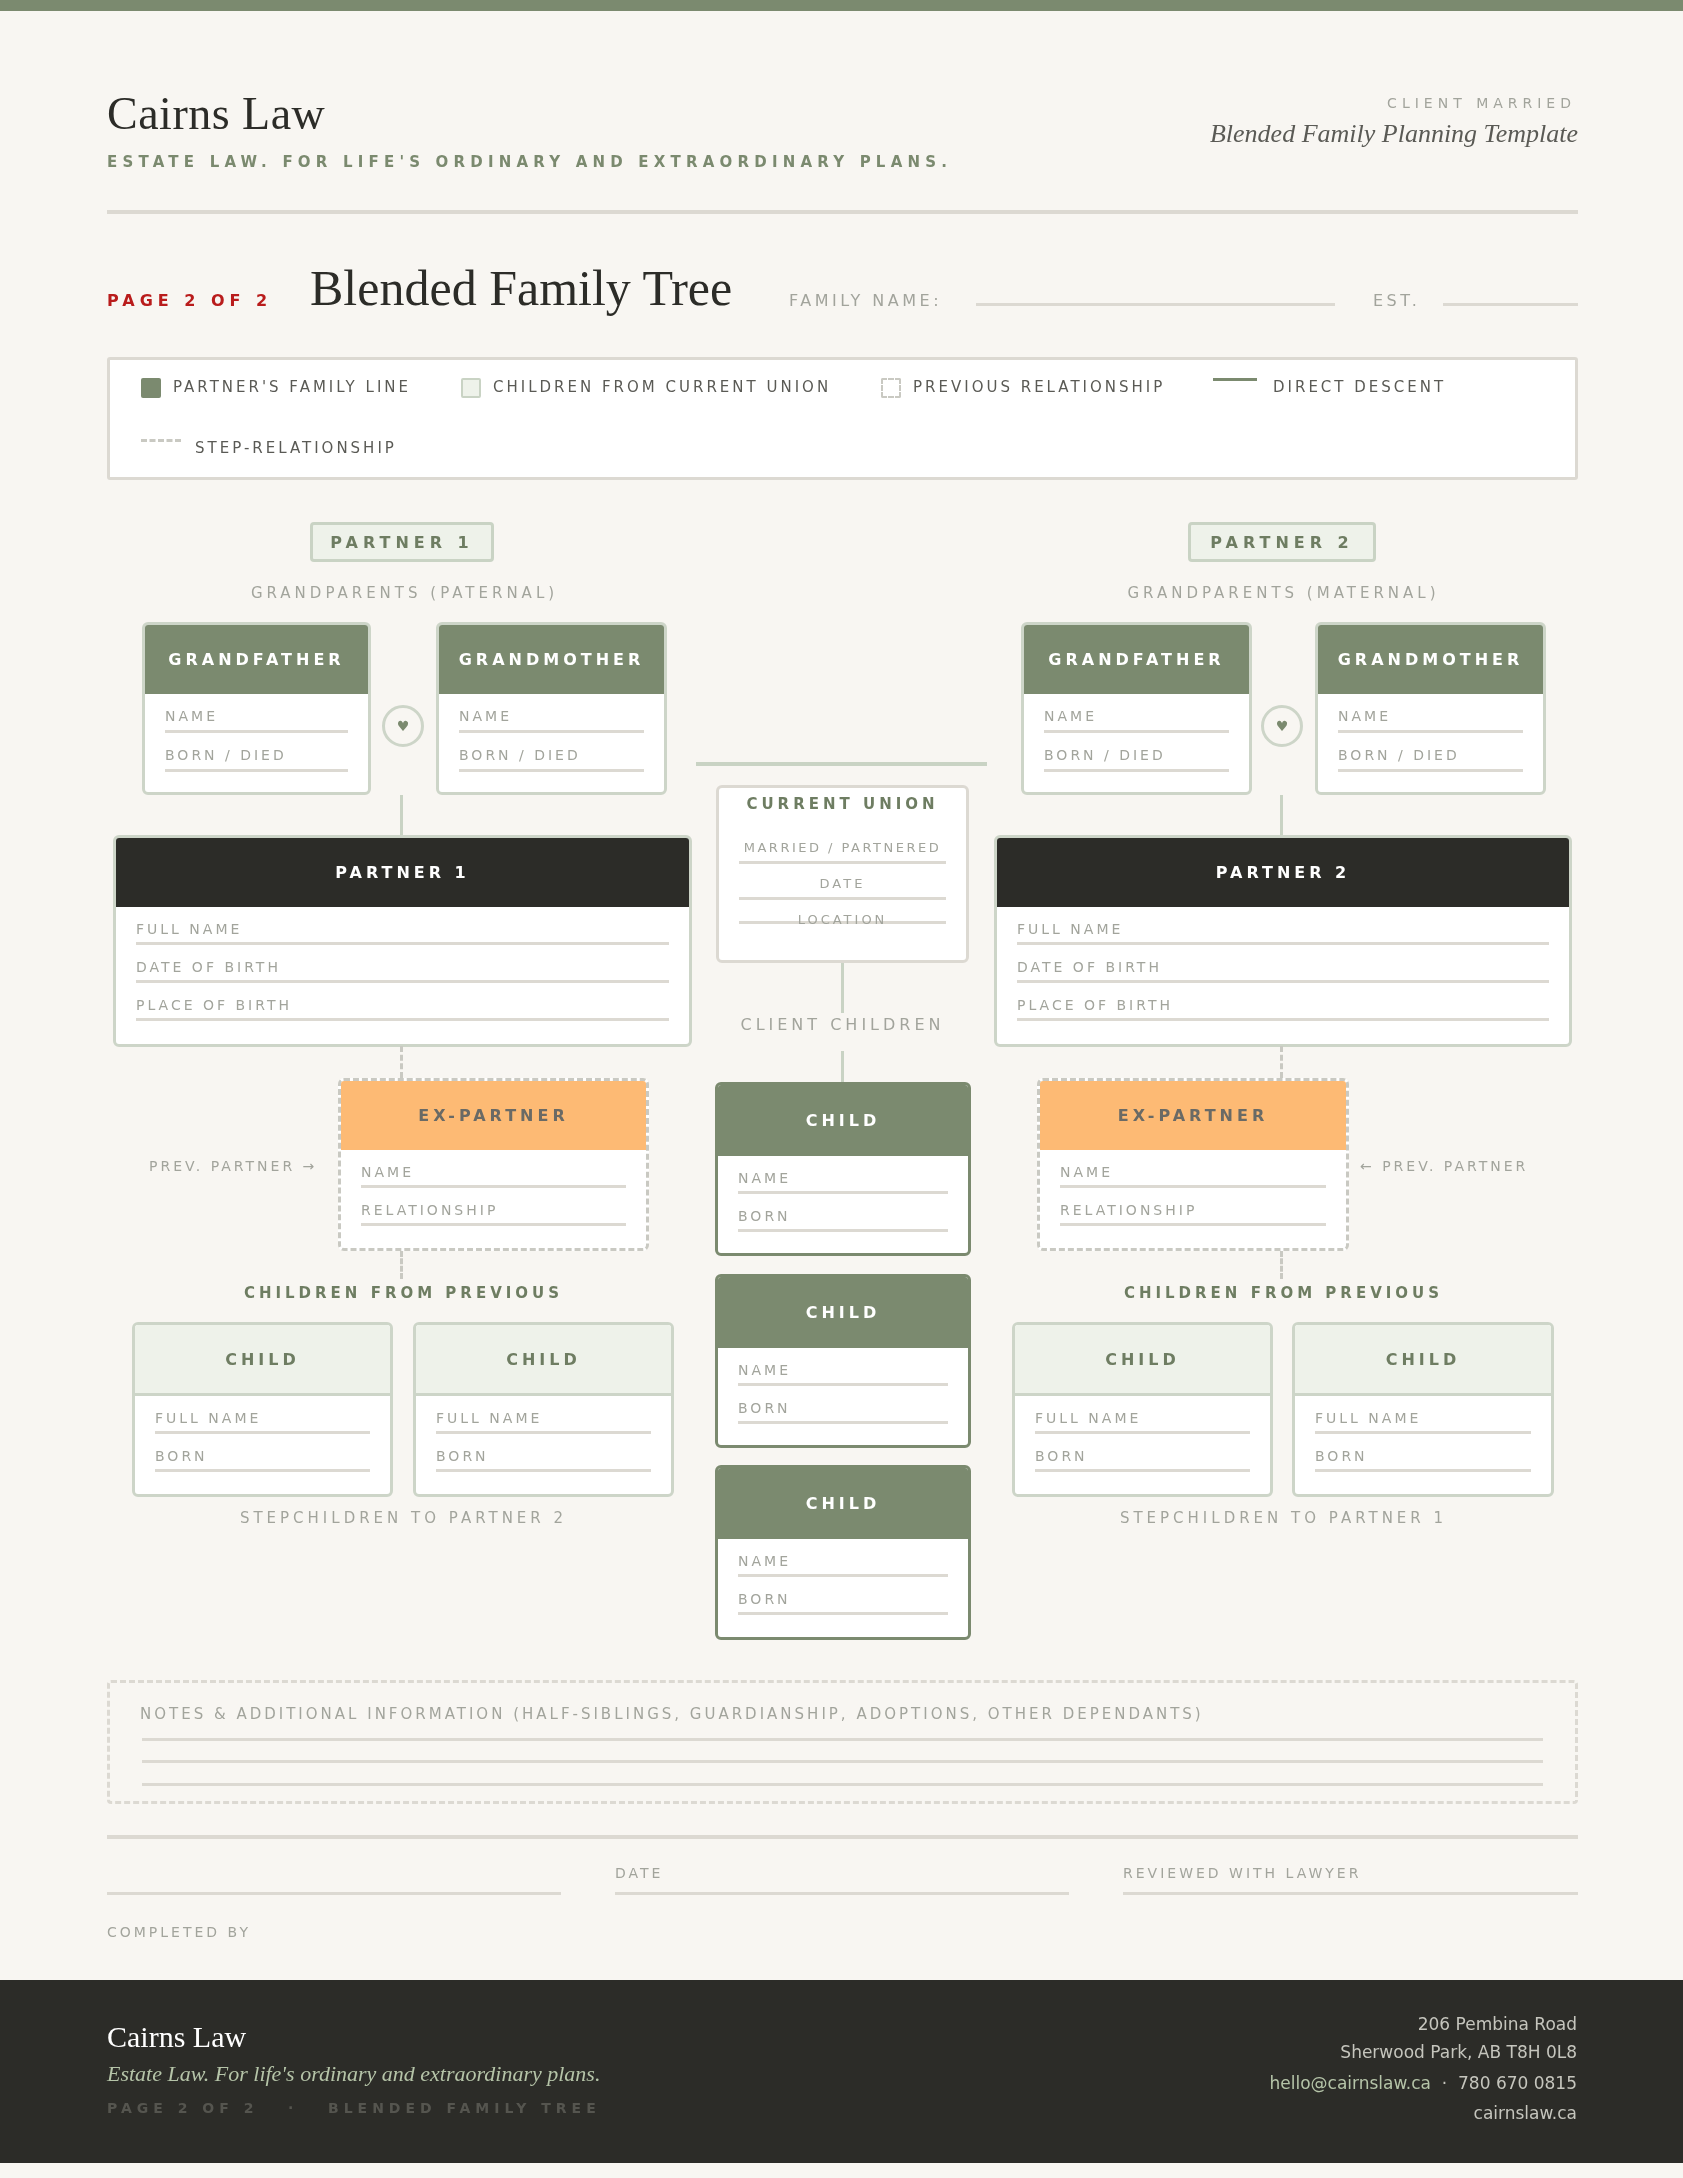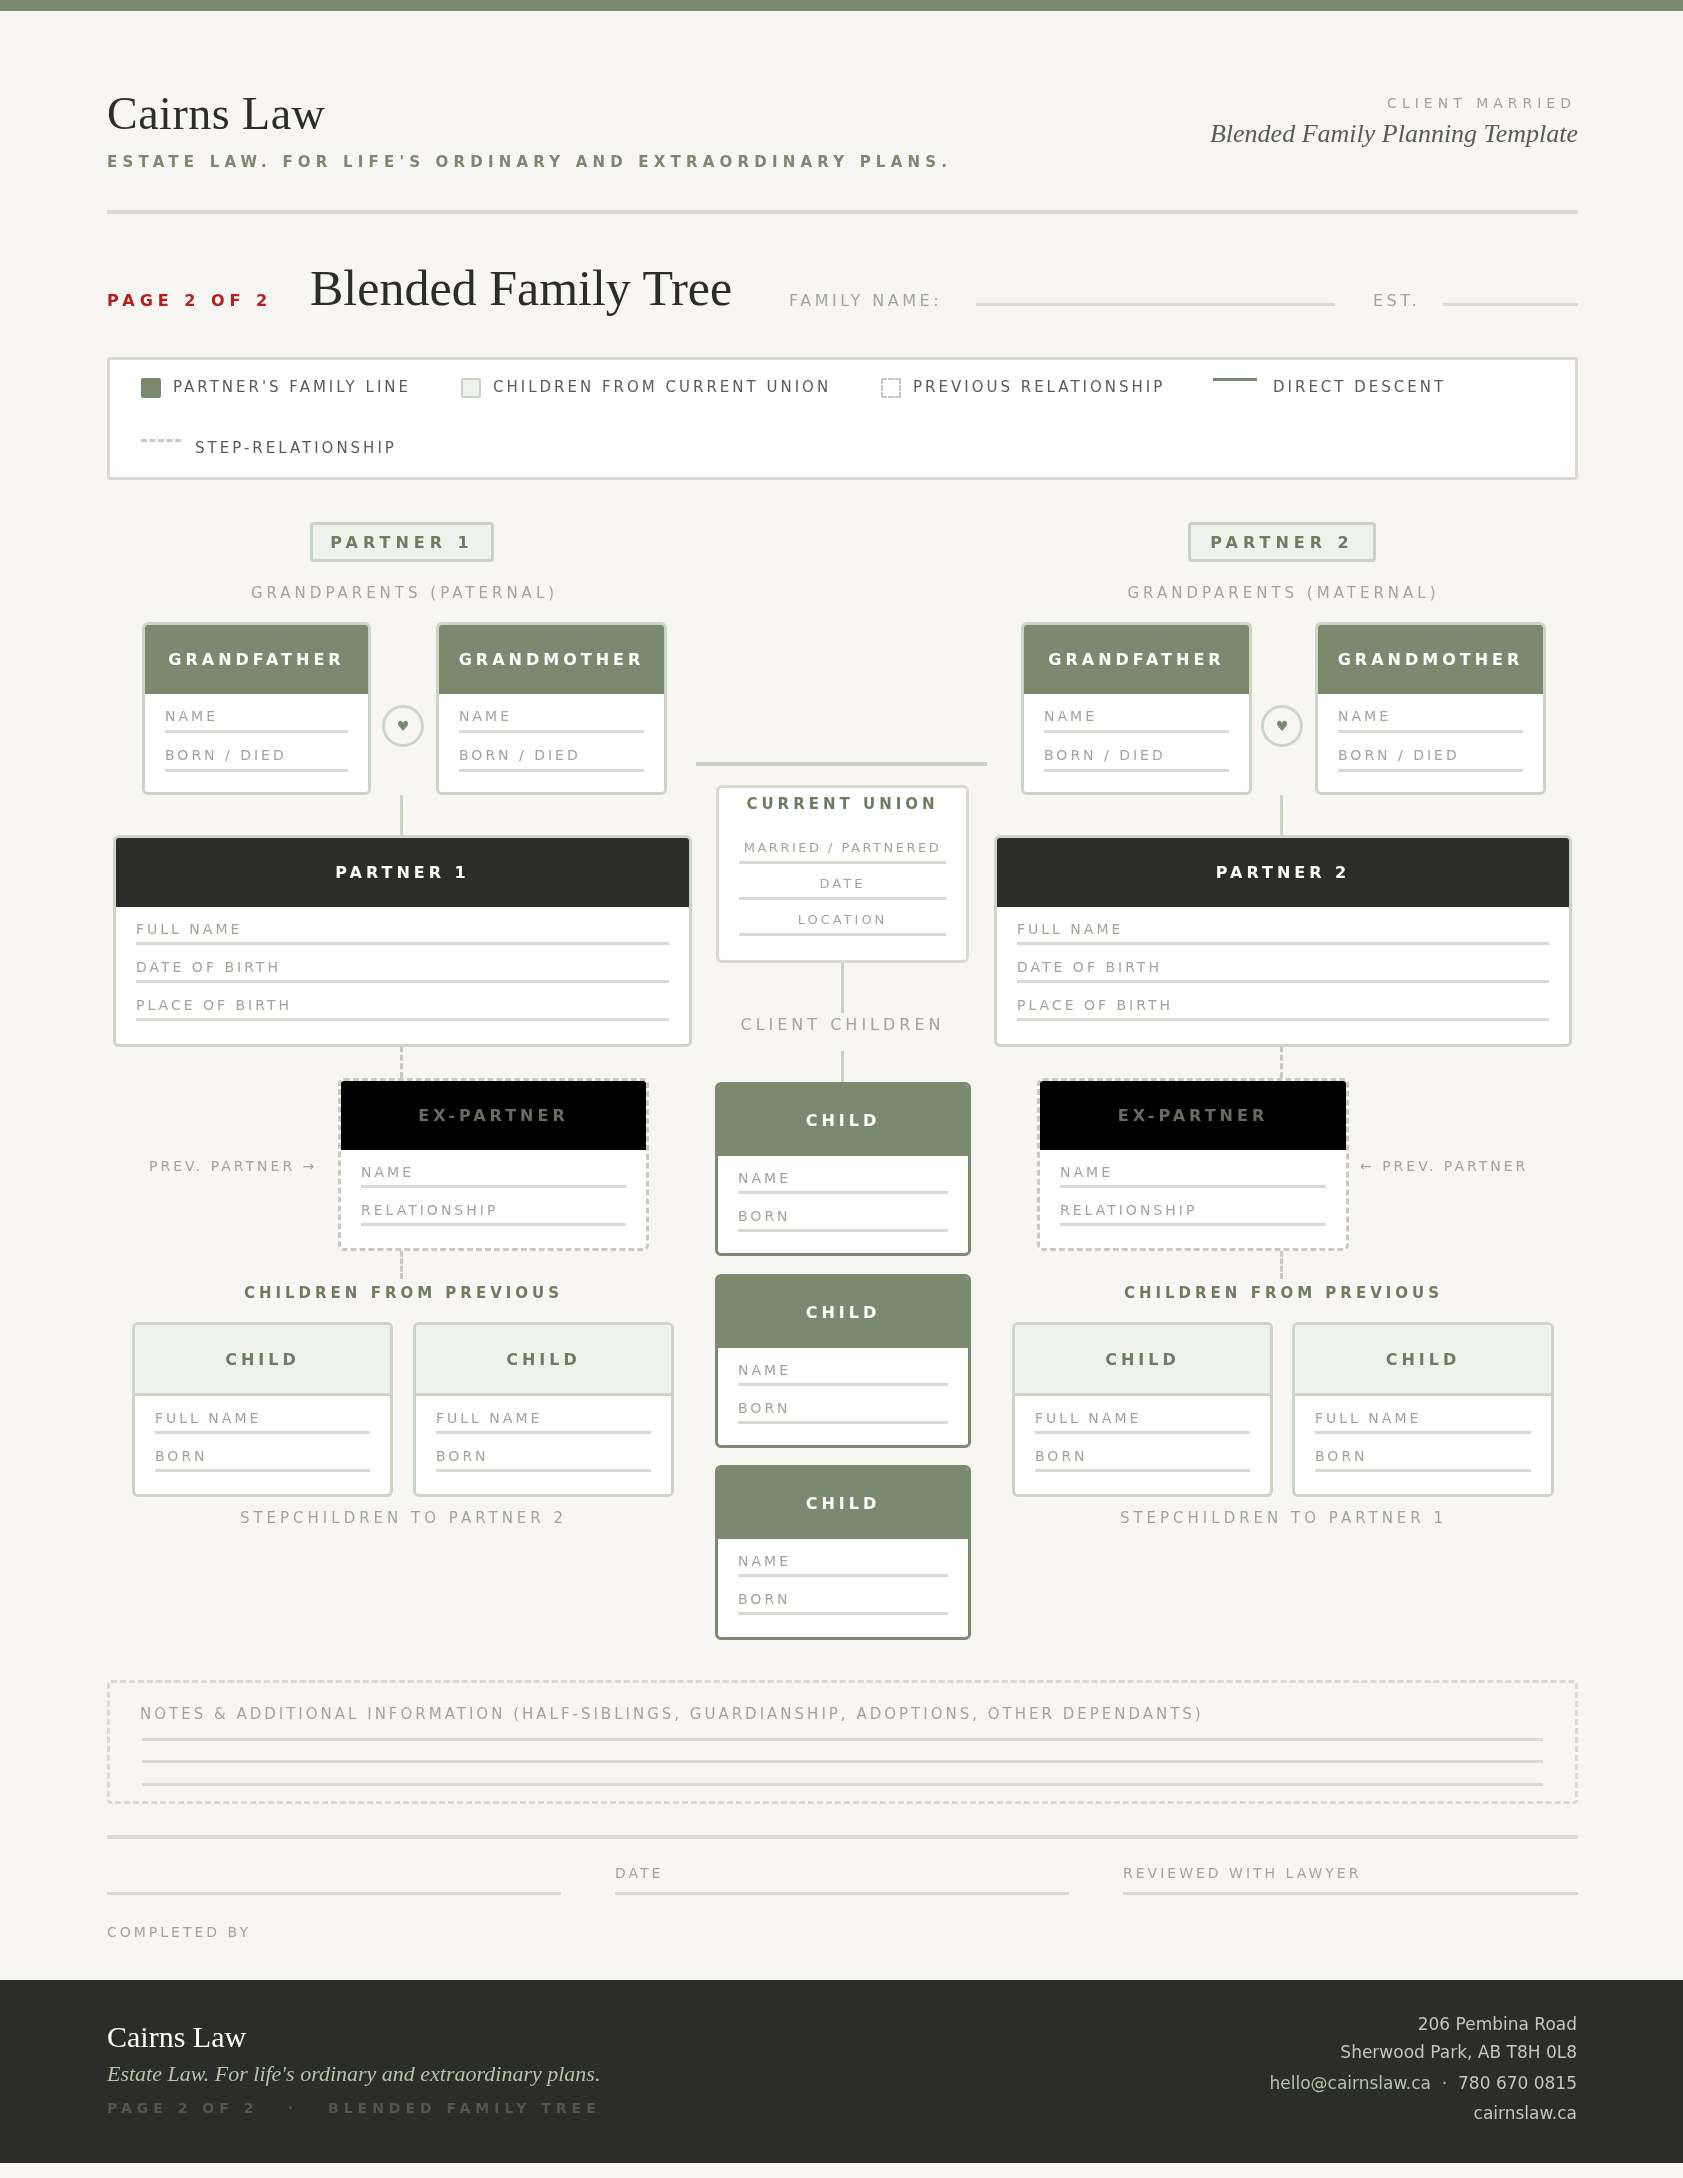--- a/index.html
+++ b/index.html
@@ -29,21 +29,21 @@
   .ln-dash{display:inline-block;width:44px;height:0;border-top:3px dashed #c9c9c2;margin-right:16px}
 
   .tag{height:40px;background:#eef2ea;border:3px solid #c9d3c4;border-radius:4px;display:flex;align-items:center;justify-content:center;font-size:16px;font-weight:bold;letter-spacing:5px;color:#6e7d62}
   .sublabel{font-size:15px;letter-spacing:4px;color:#a2a49c;text-align:center}
   .sublabel.green{color:#6e7d62;font-weight:bold}
 
   .card{position:absolute;background:#fff;border:3px solid #cdd5c8;border-radius:6px;overflow:hidden}
   .card .hd{display:flex;align-items:center;justify-content:center;font-size:16px;font-weight:bold;letter-spacing:4px}
   .hd.green{background:#7b8a6f;color:#fff}
   .hd.dark{background:#2c2c28;color:#fff}
-  .hd.grey{background:#000000;color:#6a6a65}
+  .hd.grey{background:#fdba74;color:#6a6a65}
   .hd.light{background:#eef2ea;color:#6e7d62;border-bottom:3px solid #cdd5c8}
   .card.greenb{border-color:#7b8a6f}
   .card.dashb{border:3px dashed #c9c9c2}
   .fld{position:relative;margin:0 20px;height:39px;border-bottom:3px solid #dcd9d2;font-size:14px;letter-spacing:3px;color:#a2a49c;padding-top:14px}
   .fld.c{text-align:center}
 
   .vline{position:absolute;width:3px;background:#c9d3c4}
   .vdash{position:absolute;width:0;border-left:3px dashed #c9c9c2}
   .heart{position:absolute;width:42px;height:42px;border:3px solid #cdd5c8;border-radius:50%;display:flex;align-items:center;justify-content:center;color:#7b8a6f;font-size:14px;background:#f8f6f2}
 
@@ -147,21 +147,21 @@
   <div class="fld" style="height:38px">BORN</div>
 </div>
 <div class="abs sublabel" style="left:132px;top:1509px;width:543px">STEPCHILDREN TO PARTNER 2</div>
 
 <div class="abs" style="left:696px;top:762px;width:291px;height:4px;background:#c9d3c4"></div>
 <div class="card" style="left:716px;top:785px;width:253px;height:178px;border-color:#dcd9d2">
   <div class="abs sublabel green" style="left:0;top:7px;width:100%;font-size:15px">CURRENT UNION</div>
   <div class="abs" style="left:20px;right:20px;top:40px">
     <div class="fld c" style="margin:0;height:36px;font-size:13px;padding-top:12px;letter-spacing:2.5px">MARRIED / PARTNERED</div>
     <div class="fld c" style="margin:0;height:36px;font-size:13px;padding-top:12px">DATE</div>
-    <div class="fld c" style="margin:0;height:36px;font-size:13px;padding-top:12px">LOCATION</div>
+    <div class="fld c" style="margin:0;height:24px;font-size:13px;padding-top:12px">LOCATION</div>
   </div>
 </div>
 <div class="vline" style="left:841px;top:963px;height:50px"></div>
 <div class="abs sublabel" style="left:716px;top:1015px;width:253px;font-size:16px">CLIENT CHILDREN</div>
 <div class="vline" style="left:841px;top:1051px;height:31px"></div>
 
 <div class="card greenb" style="left:715px;top:1082px;width:256px;height:174px">
   <div class="hd green" style="height:71px">CHILD</div>
   <div class="fld" style="height:38px">NAME</div>
   <div class="fld" style="height:38px">BORN</div>

